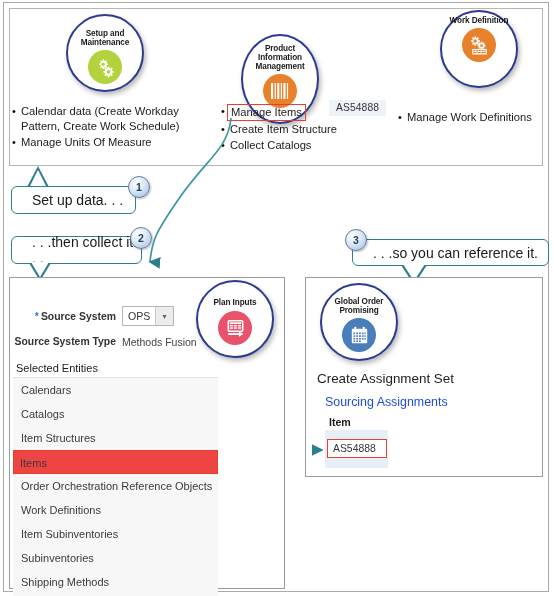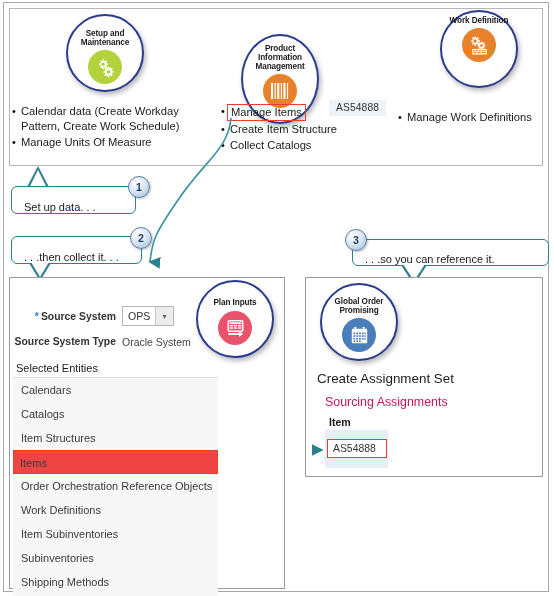--- a/index.html
+++ b/index.html
@@ -133,25 +133,25 @@
     letter-spacing: 0.1px;
   }
 
   
   .callout {
     position: absolute;
     border: 1.4px solid #2e7f8c;
     border-radius: 6px;
     background: #ffffff;
     box-sizing: border-box;
-    font-size: 11px;
+    font-size: 14px;
     color: #1a1a1a;
     display: flex;
-    align-items: flex-end;
-    padding-left: 12px;
+    align-items: center;
+    padding-left: 20px;
   }
   #callout1 { left: 11px; top: 186px; width: 125px; height: 28px; }
   #callout2 { left: 11px; top: 236px; width: 131px; height: 28px; }
   #callout3 { left: 352px; top: 239px; width: 197px; height: 27px; }
 
   
   .tail {
     position: absolute;
     width: 0; height: 0;
   }
@@ -319,21 +319,21 @@
   .gop-h1 {
     position: absolute;
     left: 317px; top: 371px;
     font-size: 13.4px;
     color: #222;
   }
   .gop-h2 {
     position: absolute;
     left: 325px; top: 395px;
     font-size: 12.4px;
-    color: #be185d;
+    color: #1d4ed8;
   }
   .gop-h3 {
     position: absolute;
     left: 329px; top: 416px;
     font-size: 10.6px;
     font-weight: bold;
     color: #1a1a1a;
   }
   .gop-fieldbg {
     position: absolute;
@@ -487,21 +487,21 @@
 
   <div class="fld-label" id="lbl-source-system">
     <span class="req-star">*</span><span>Source System</span>
   </div>
   <div class="select-box">
     <span>OPS</span>
     <span class="select-arrow">▾</span>
   </div>
 
   <div class="fld-label" id="lbl-source-type">Source System Type</div>
-  <div class="fld-value" id="val-source-type">Oracle System</div>
+  <div class="fld-value" id="val-source-type">Methods Fusion</div>
 
   <div class="sel-entities-title">Selected Entities</div>
 
   <div class="entity-list">
     <div class="entity-item">Calendars</div>
     <div class="entity-item">Catalogs</div>
     <div class="entity-item">Item Structures</div>
     <div class="entity-item highlight">Items</div>
     <div class="entity-item">Order Orchestration Reference Objects</div>
     <div class="entity-item">Work Definitions</div>

